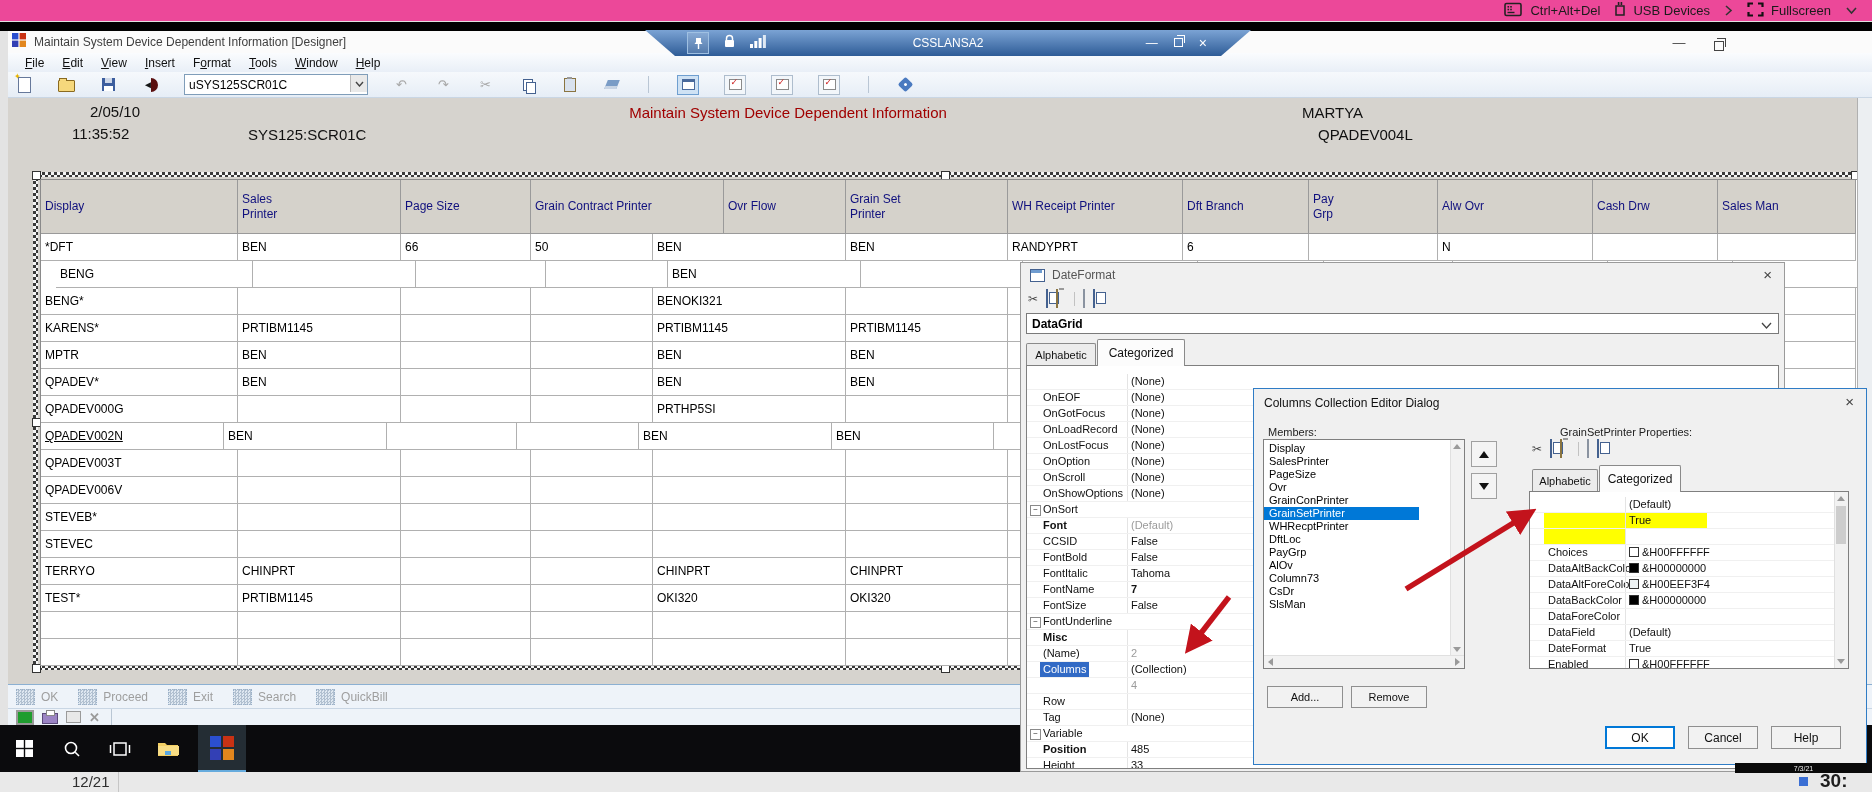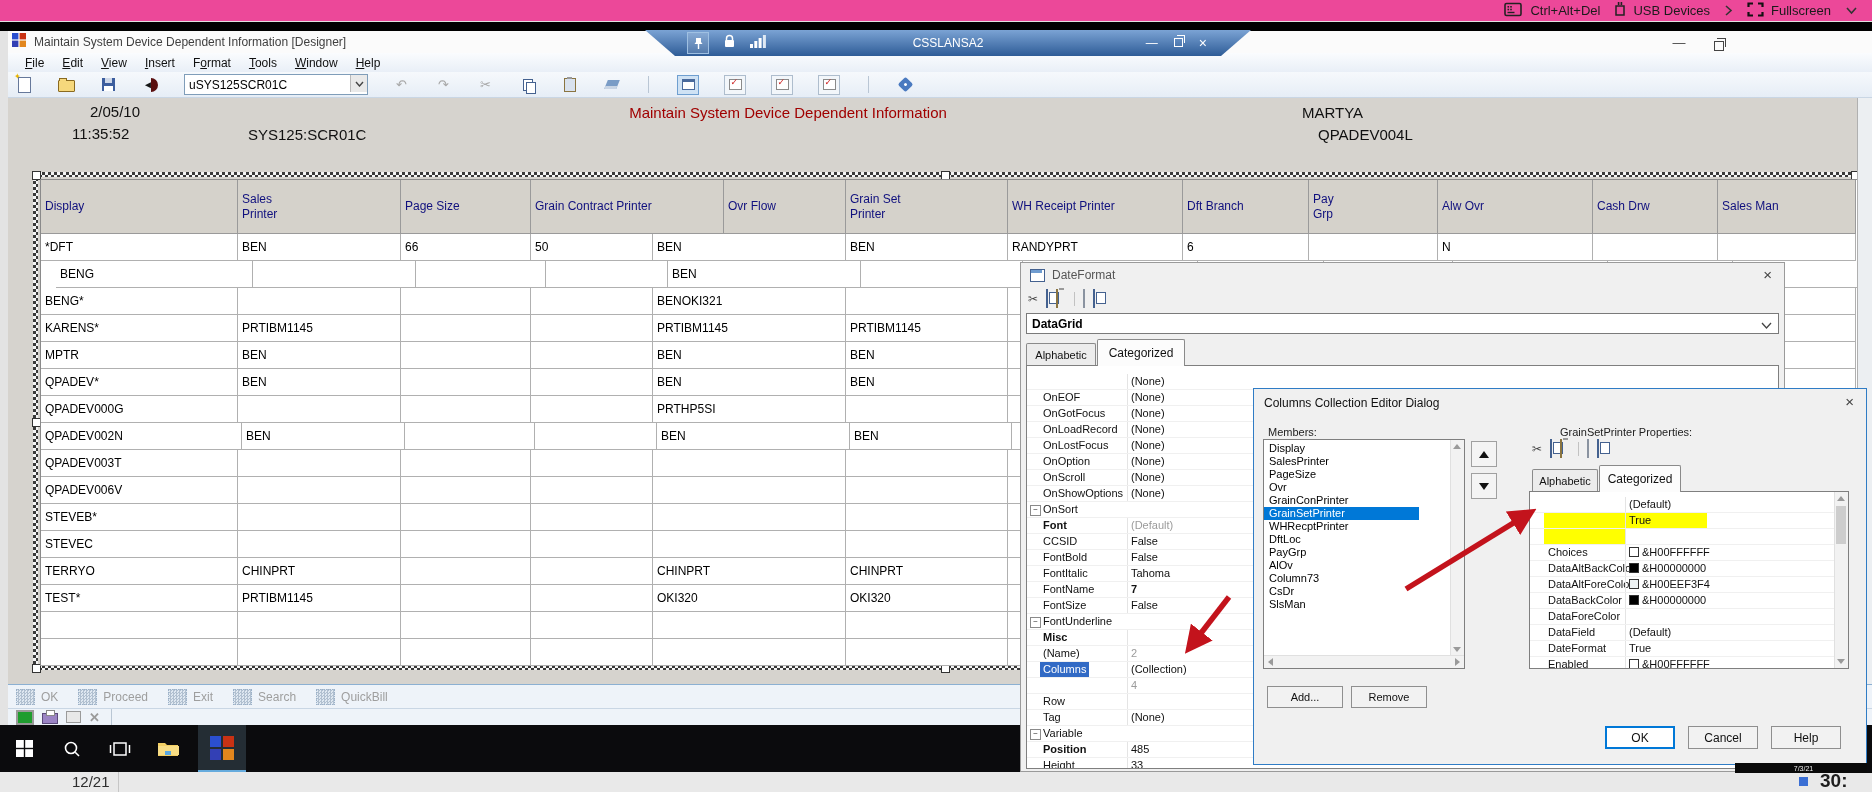--- a/index.html
+++ b/index.html
@@ -422,21 +422,21 @@
           <div class="gcell" style="width: 193px;">PRTHP5SI</div>
           <div class="gcell" style="width: 162px;"></div>
           <div class="gcell" style="width: 175px;"></div>
           <div class="gcell" style="width: 126px;"></div>
           <div class="gcell" style="width: 129px;"></div>
           <div class="gcell" style="width: 155px;"></div>
           <div class="gcell" style="width: 125px;"></div>
           <div class="gcell" style="width: 138px;"></div>
         </div>
         <div class="grow">
-          <div class="gcell" style="width: 201px;">QPADEV002N</div>
+          <div class="gcell" style="width: 183px; text-decoration: underline;">QPADEV002N</div>
           <div class="gcell" style="width: 163px;">BEN</div>
           <div class="gcell" style="width: 130px;"></div>
           <div class="gcell" style="width: 122px;"></div>
           <div class="gcell" style="width: 193px;">BEN</div>
           <div class="gcell" style="width: 162px;">BEN</div>
           <div class="gcell" style="width: 175px;"></div>
           <div class="gcell" style="width: 126px;"></div>
           <div class="gcell" style="width: 129px;"></div>
           <div class="gcell" style="width: 155px;"></div>
           <div class="gcell" style="width: 125px;"></div>

